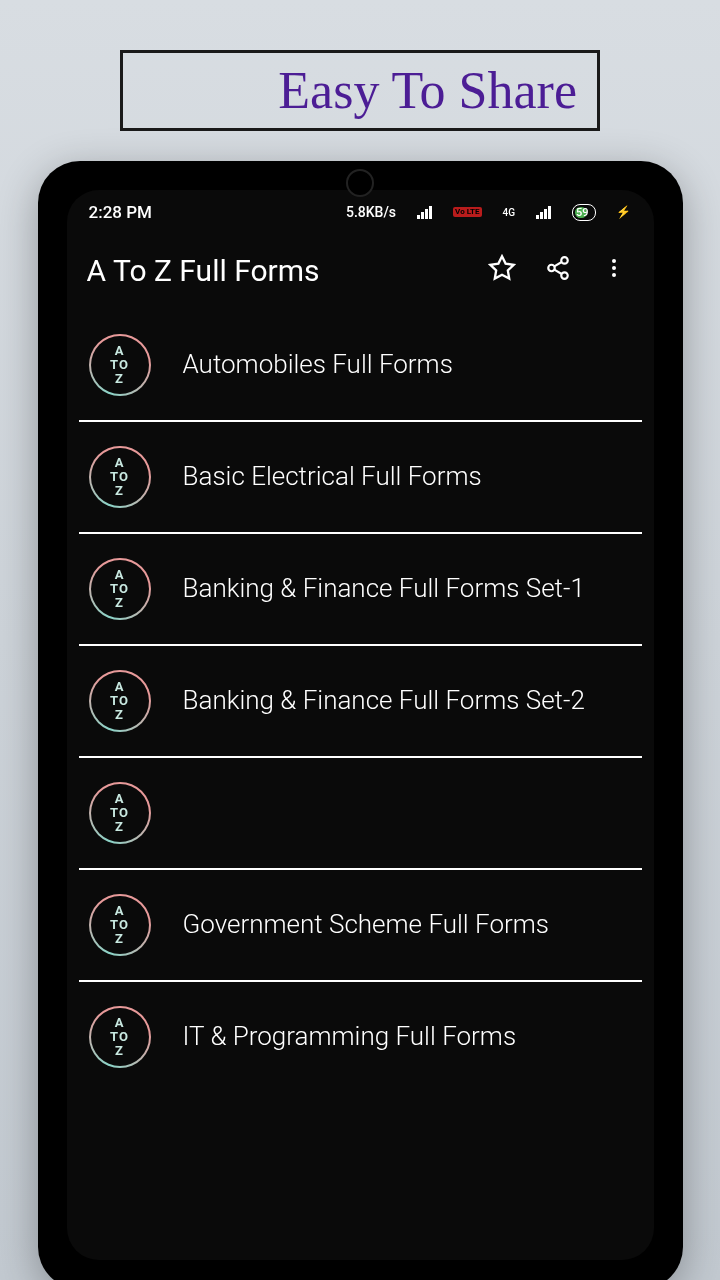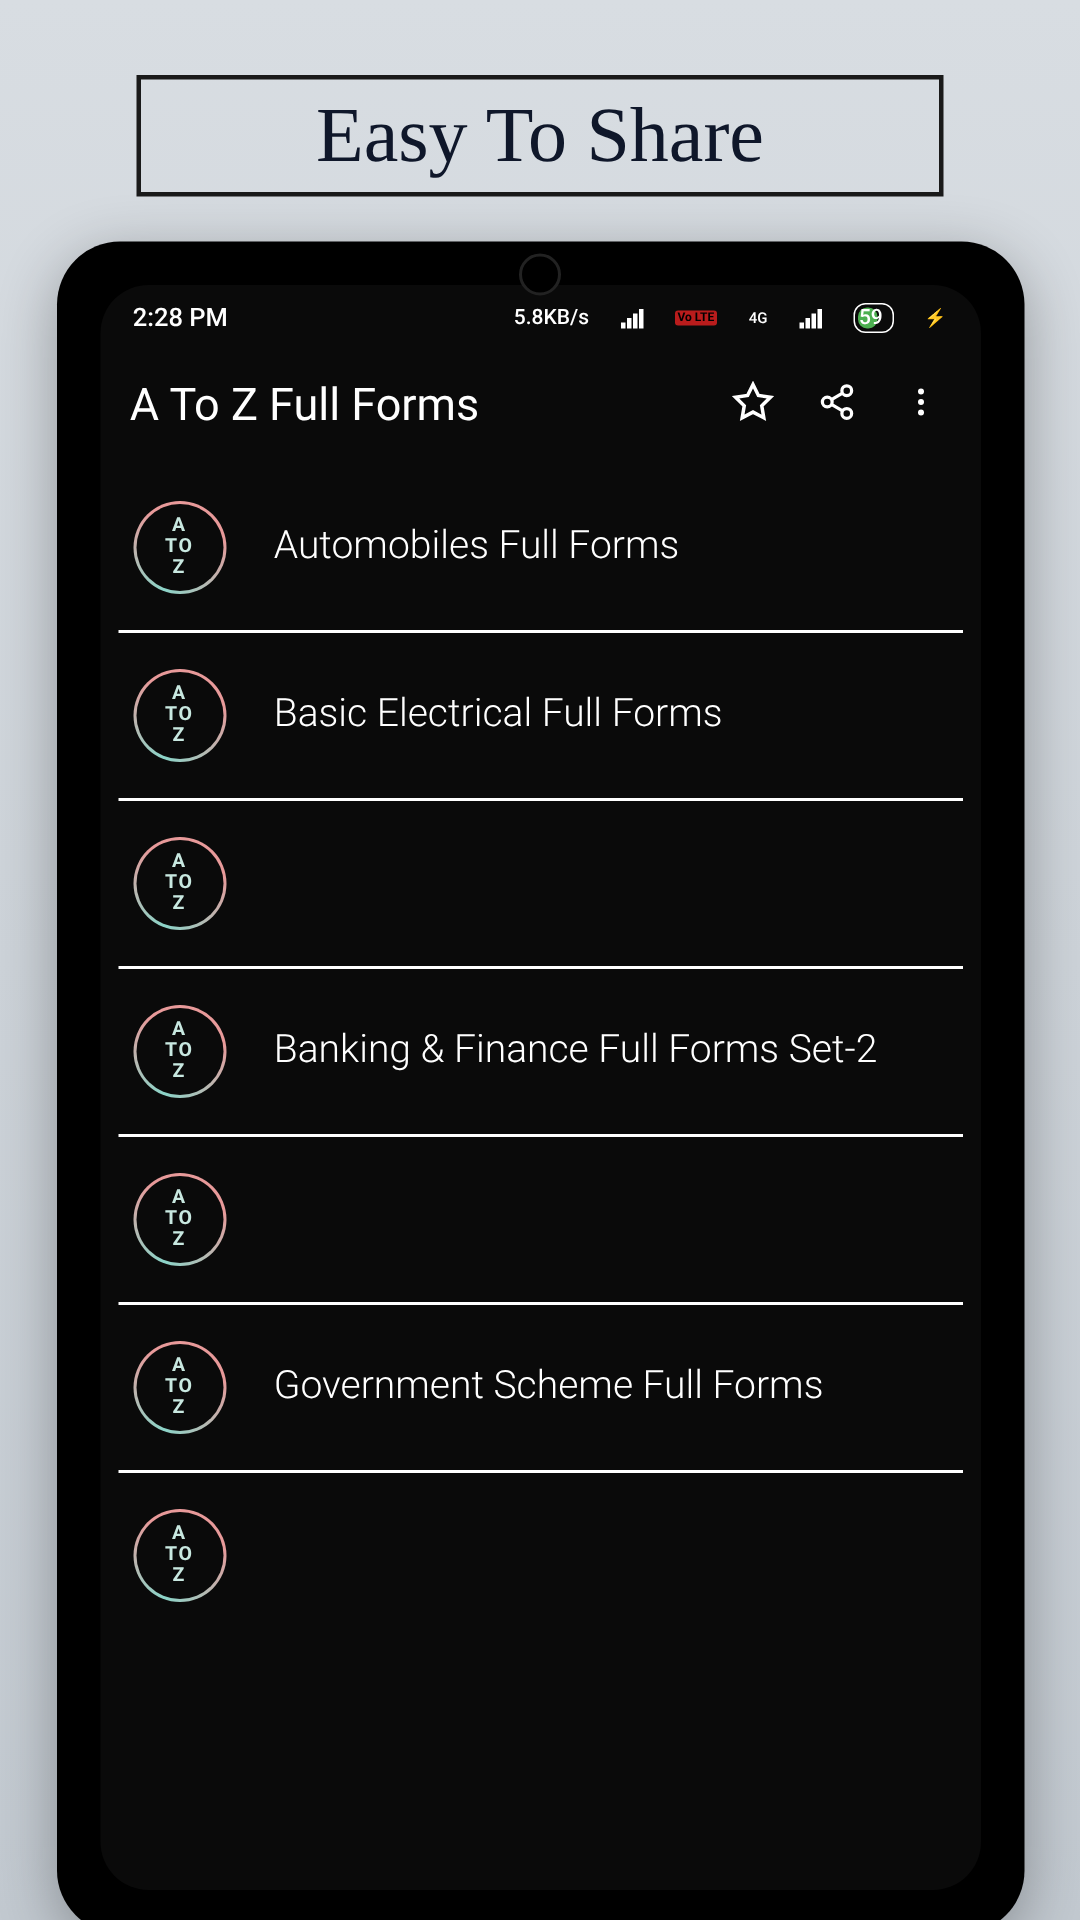--- a/index.html
+++ b/index.html
@@ -5,27 +5,27 @@
     * { margin: 0; padding: 0; box-sizing: border-box; }
     body {
       width: 720px;
       height: 1280px;
       background: linear-gradient(180deg, #d8dde2 0%, #c2c9d0 100%);
       font-family: -apple-system, BlinkMacSystemFont, 'Segoe UI', Roboto, sans-serif;
       overflow: hidden;
     }
     .promo-banner {
       margin: 50px auto 30px;
-      width: 538px;
+      width: 480px;
       border: 3px solid #1a1a1a;
-      text-align: center;
+      text-align: right;
       padding: 8px 20px;
       font-family: 'Times New Roman', serif;
       font-size: 52px;
-      color: #0f172a;
+      color: #4c1d95;
       background: transparent;
     }
     .phone-frame {
       width: 645px;
       margin: 0 auto;
       background: #000;
       border-radius: 42px;
       padding: 29px;
       box-shadow: 0 10px 40px rgba(0,0,0,0.3);
       position: relative;
@@ -88,21 +88,21 @@
       border-radius: 2px;
       line-height: 1;
     }
     .network-label { font-size: 10px; }
     .battery {
       display: inline-flex;
       align-items: center;
       border: 1.5px solid #fff;
       border-radius: 8px;
       padding: 1px 6px 1px 3px;
-      font-size: 14px;
+      font-size: 11px;
       position: relative;
     }
     .battery-fill {
       position: absolute;
       left: 2px; top: 2px; bottom: 2px;
       width: 55%;
       background: #4caf50;
       border-radius: 6px;
       z-index: 0;
     }
@@ -254,20 +254,21 @@
         <div class="item-label">Basic Electrical Full Forms</div>
       </div>
       <div class="list-item">
         <div class="atoz-icon">
             <div class="atoz-inner">
               <span>A</span>
               <span>TO</span>
               <span>Z</span>
             </div>
           </div>
+        <div class="item-label">Banking &amp; Finance Full Forms Set-1</div>
       </div>
       <div class="list-item">
         <div class="atoz-icon">
             <div class="atoz-inner">
               <span>A</span>
               <span>TO</span>
               <span>Z</span>
             </div>
           </div>
         <div class="item-label">Banking &amp; Finance Full Forms Set-2</div>
@@ -292,17 +293,18 @@
         <div class="item-label">Government Scheme Full Forms</div>
       </div>
       <div class="list-item">
         <div class="atoz-icon">
             <div class="atoz-inner">
               <span>A</span>
               <span>TO</span>
               <span>Z</span>
             </div>
           </div>
+        <div class="item-label">IT &amp; Programming Full Forms</div>
       </div>
     </div>
 
   </div>
 </div>
 
 </body></html>

